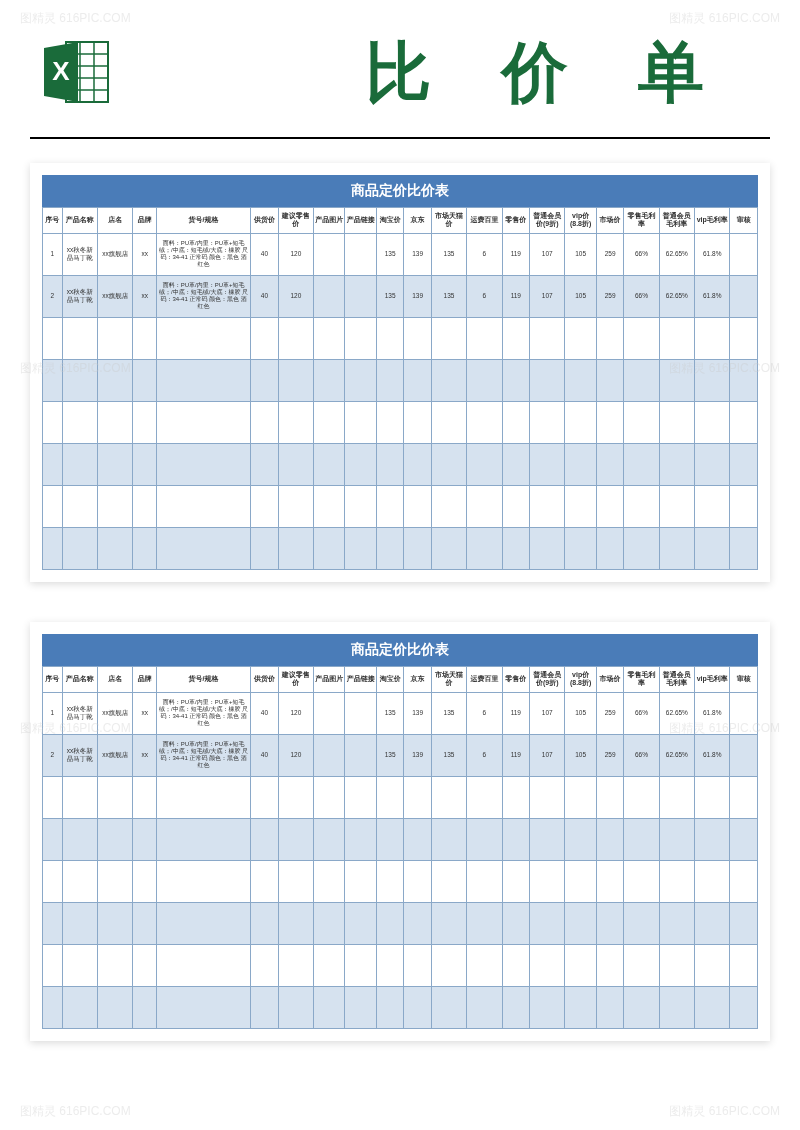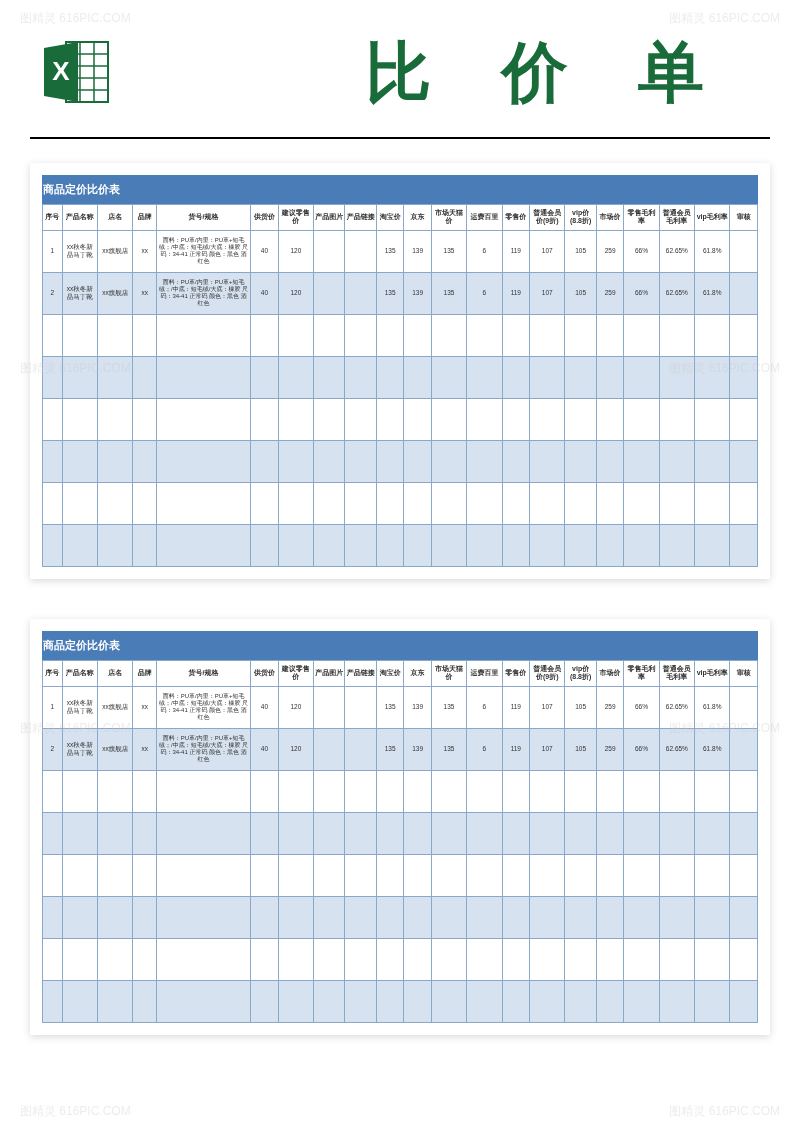--- a/index.html
+++ b/index.html
@@ -72,22 +72,23 @@
       gap: 40px;
     }
     .sheet {
       background: #fff;
       box-shadow: 0 2px 8px rgba(0,0,0,0.15);
       padding: 12px;
     }
     .sheet-title {
       background: #4a7cb8;
       color: #fff;
-      font-size: 11px;
+      font-size: 14px;
       font-weight: 600;
+      text-align: center;
       padding: 6px 0;
       border: 1px solid #4a7cb8;
     }
     table {
       width: 100%;
       border-collapse: collapse;
       table-layout: fixed;
     }
     th {
       background: #fff;

